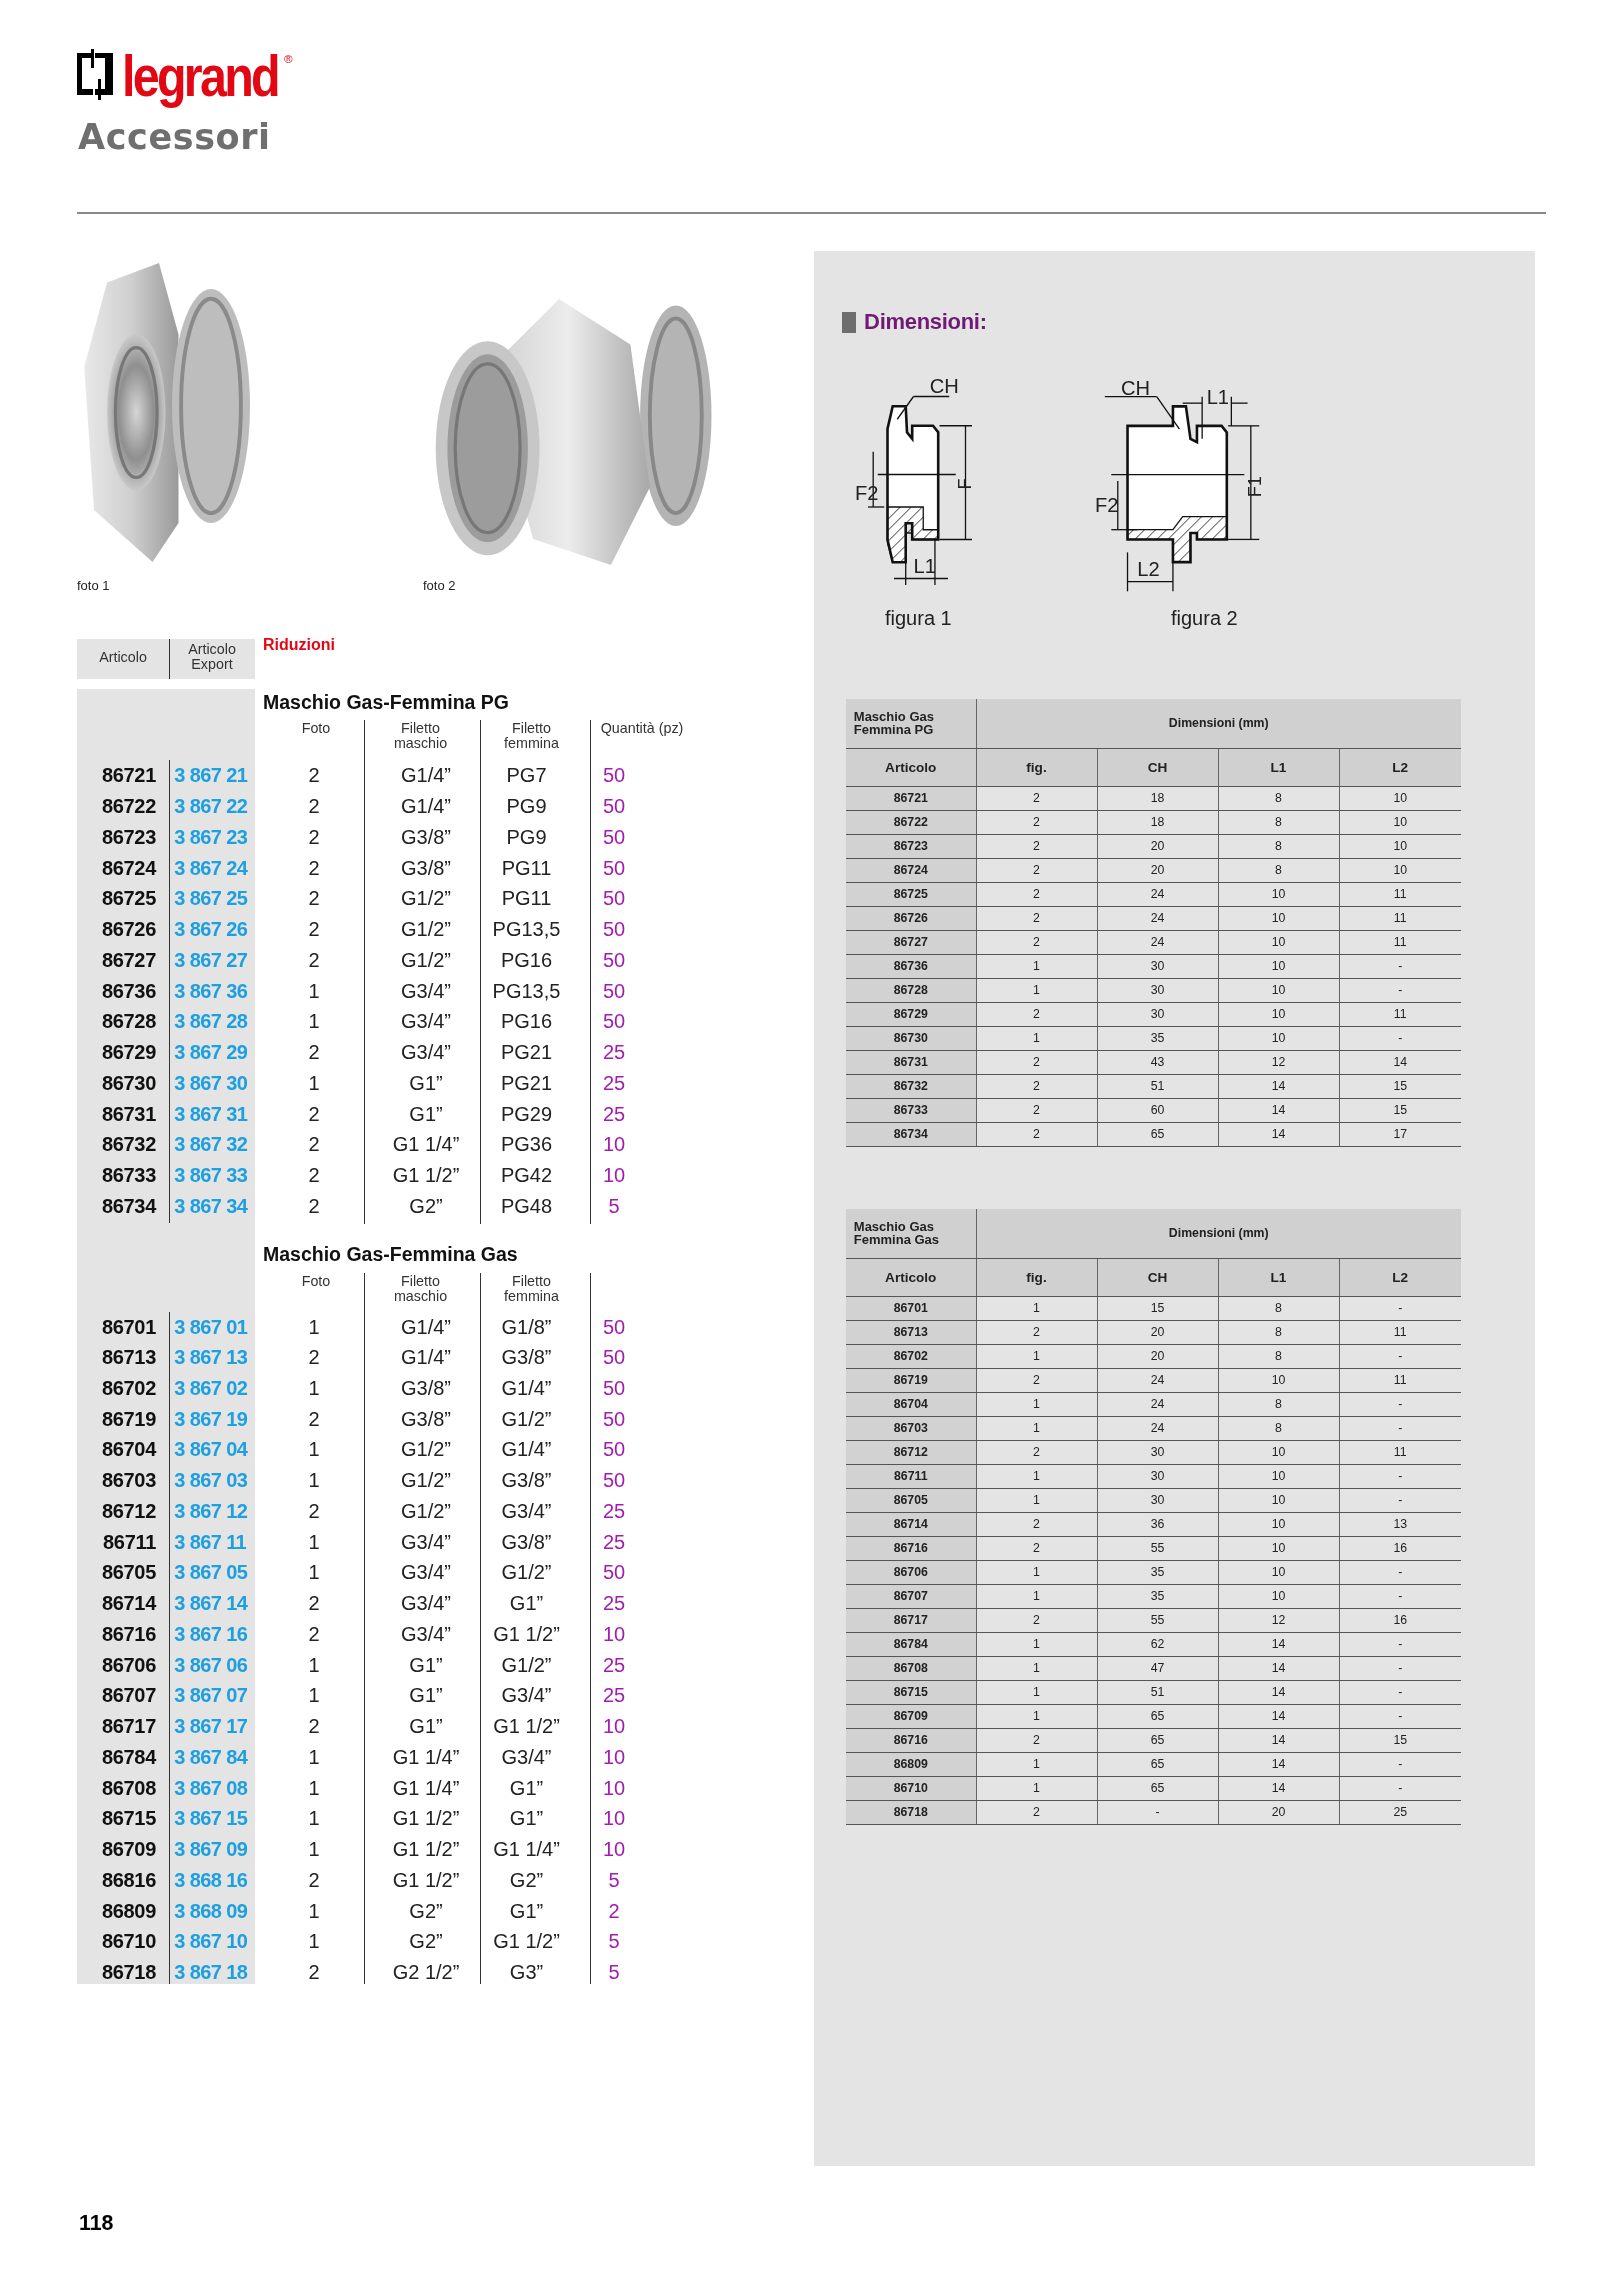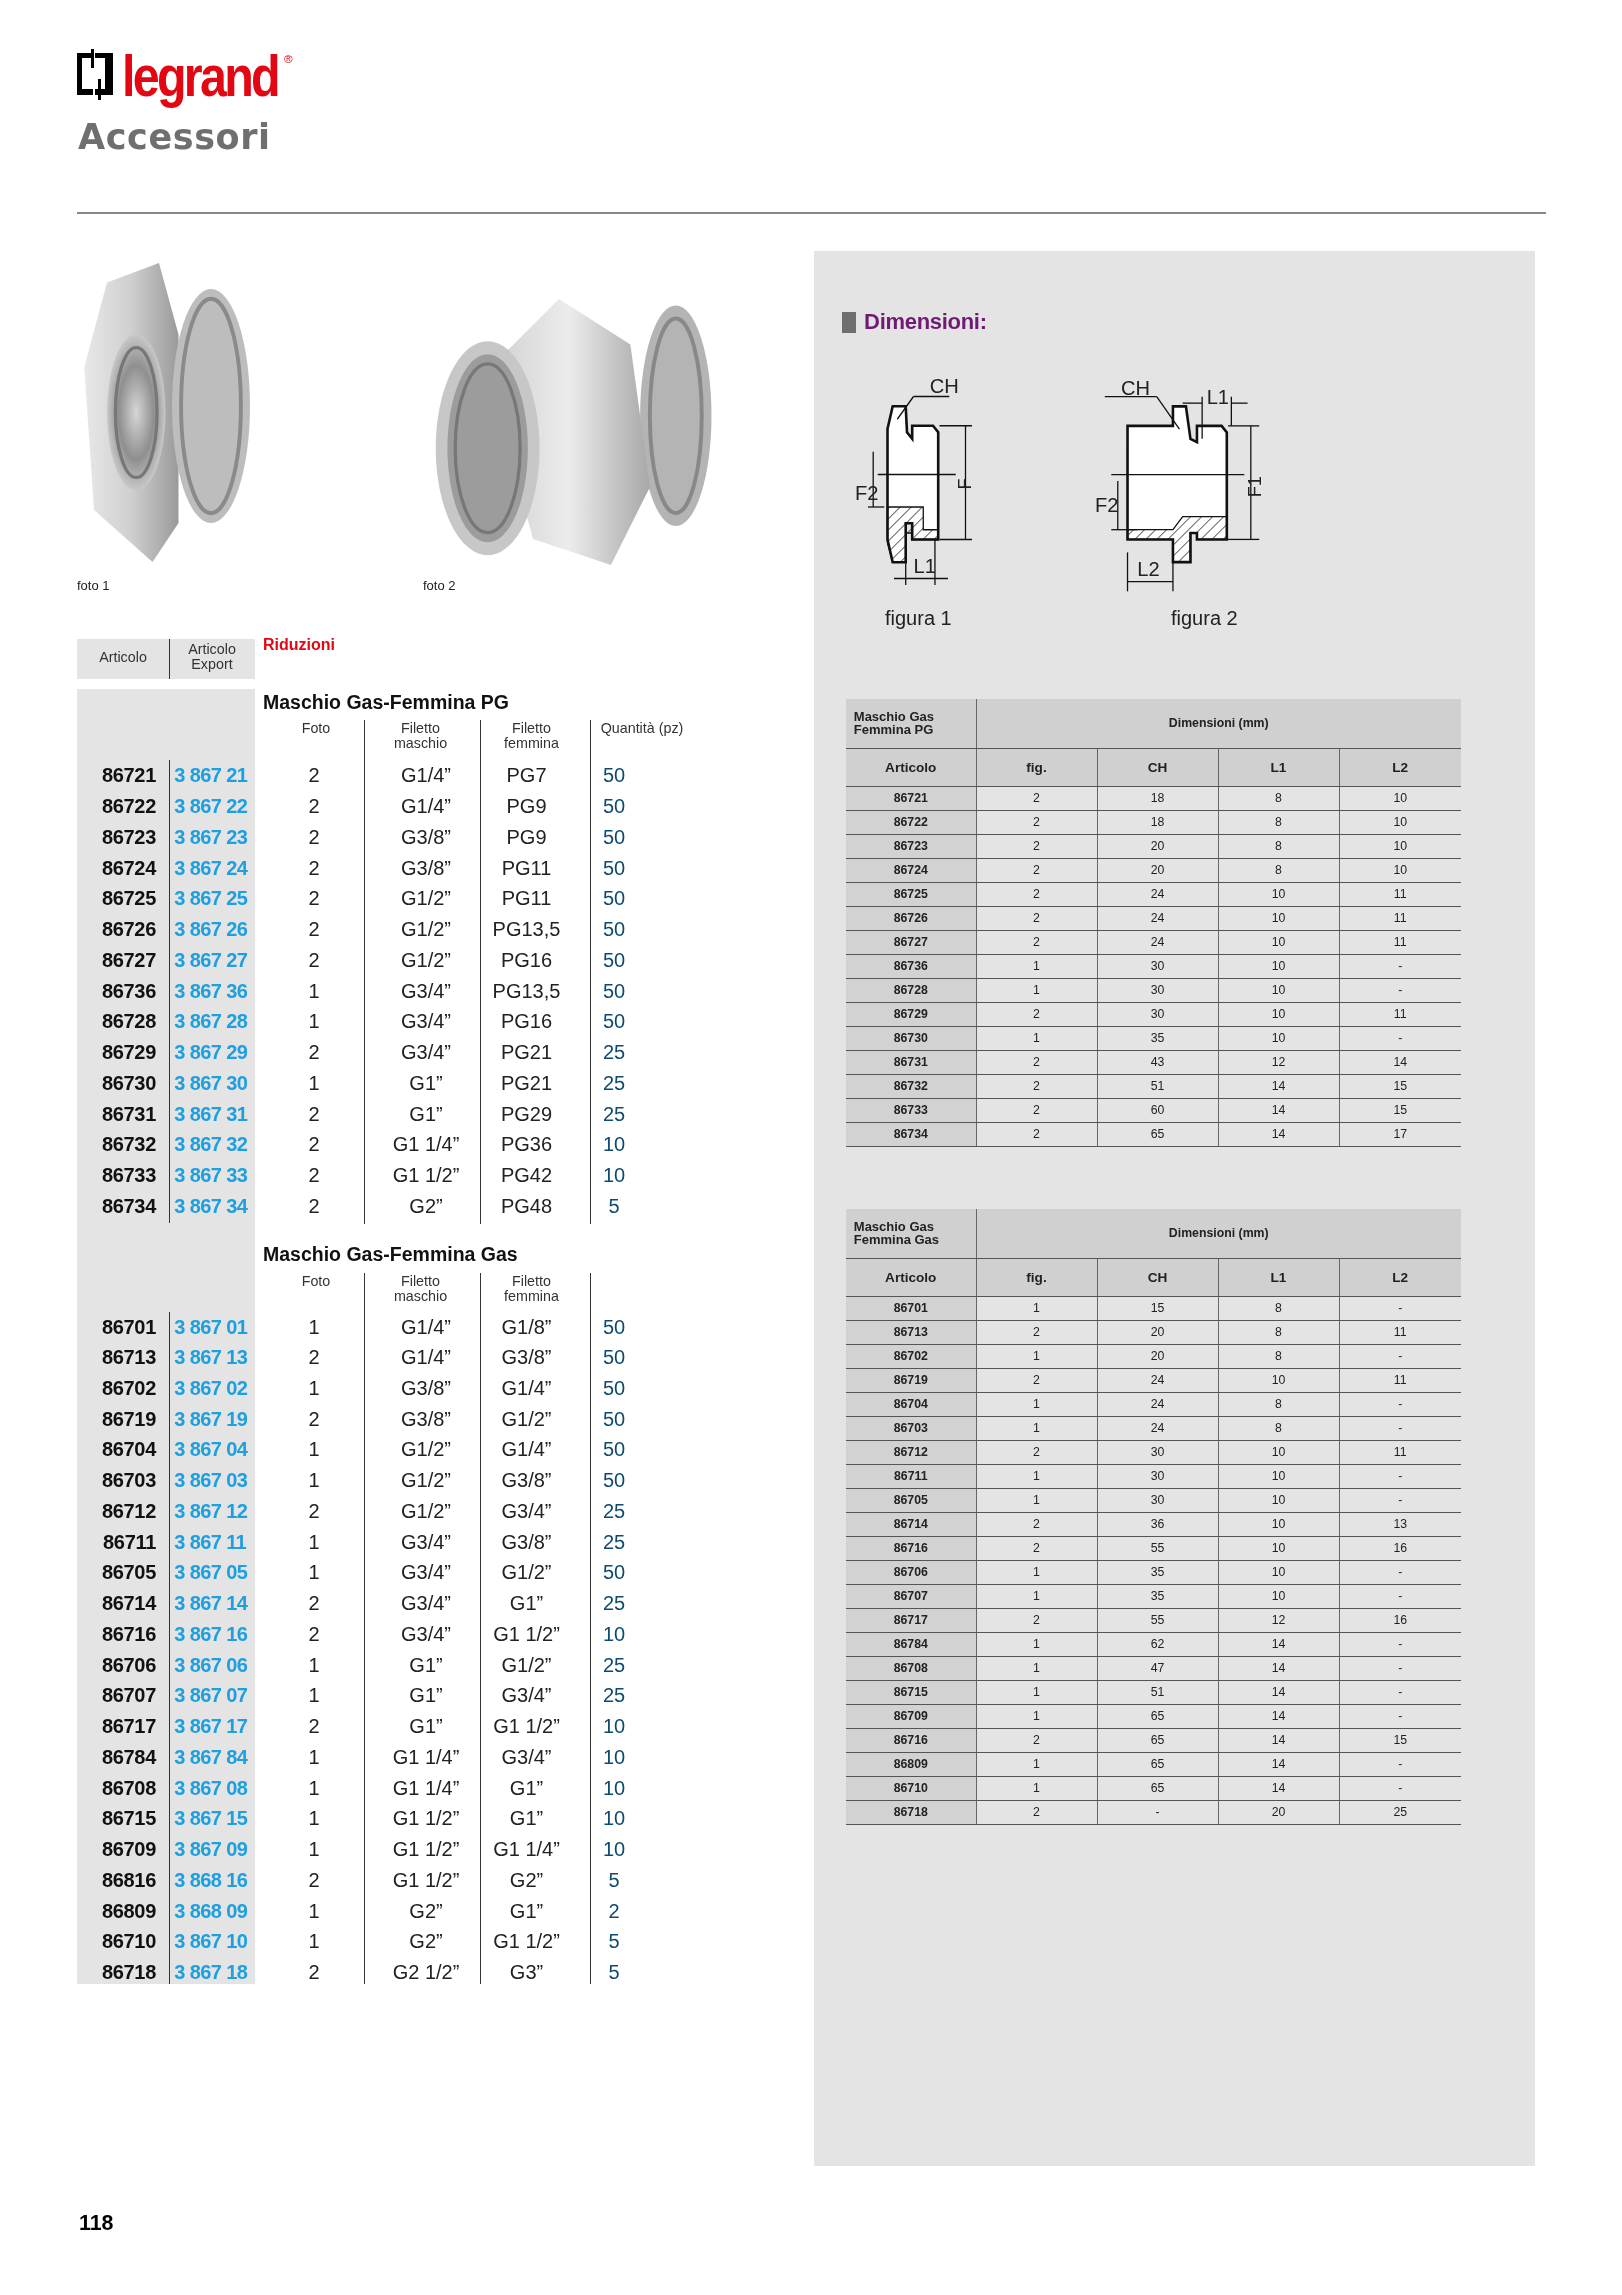--- a/index.html
+++ b/index.html
@@ -35,21 +35,21 @@
   .cat-title { font-size: 16px; font-weight: 700; color: #e30613; }
   .sub-title { font-size: 19.5px; font-weight: 700; color: #111; }
   .col-head { font-size: 14.3px; color: #333; text-align: center; line-height: 1.05; position: absolute; }
   .vline { position: absolute; width: 1.3px; background: #333; }
   .row { position: absolute; left: 77px; height: 31px; display: flex; align-items: center; }
   .c-art { width: 92px; text-align: right; padding-right: 13px; font-size: 20px; font-weight: 700; color: #111; letter-spacing: -0.3px; }
   .c-exp { width: 88px; text-align: left; padding-left: 5.2px; font-size: 20px; font-weight: 700; color: #1d9fe0; letter-spacing: -0.6px; }
   .c-foto { width: 114px; text-align: center; font-size: 20px; color: #222; }
   .c-mas { width: 110px; text-align: center; font-size: 20px; color: #222; }
   .c-fem { width: 91px; text-align: center; font-size: 20px; color: #222; }
-  .c-qty { width: 84px; text-align: center; font-size: 20px; color: #0c4a6e; }
+  .c-qty { width: 84px; text-align: center; font-size: 20px; color: #a21caf; }
 
   
   .dtable { position: absolute; left: 846px; width: 615px; border-collapse: collapse; font-size: 12.3px; }
   .dtable td { border-bottom: 1.3px solid #555; text-align: center; color: #222; }
   .dtable .hdr1 td { background: #d0d0d0; height: 49px; font-weight: 700; }
   .dtable .hdr2 td { background: #d0d0d0; height: 38px; font-weight: 700; font-size: 13.6px; border-bottom: 1.9px solid #555; }
   .dtable .hdr1 td:first-child { text-align: left; padding-left: 7.8px; line-height: 1.05; font-size: 13px; }
   .dtable td + td { border-left: 0.6px solid #666; }
   .dtable .drow td { height: 24px; background: #e4e4e4; }
   .dtable .drow td:first-child { background: #d2d2d2; font-weight: 700; }

